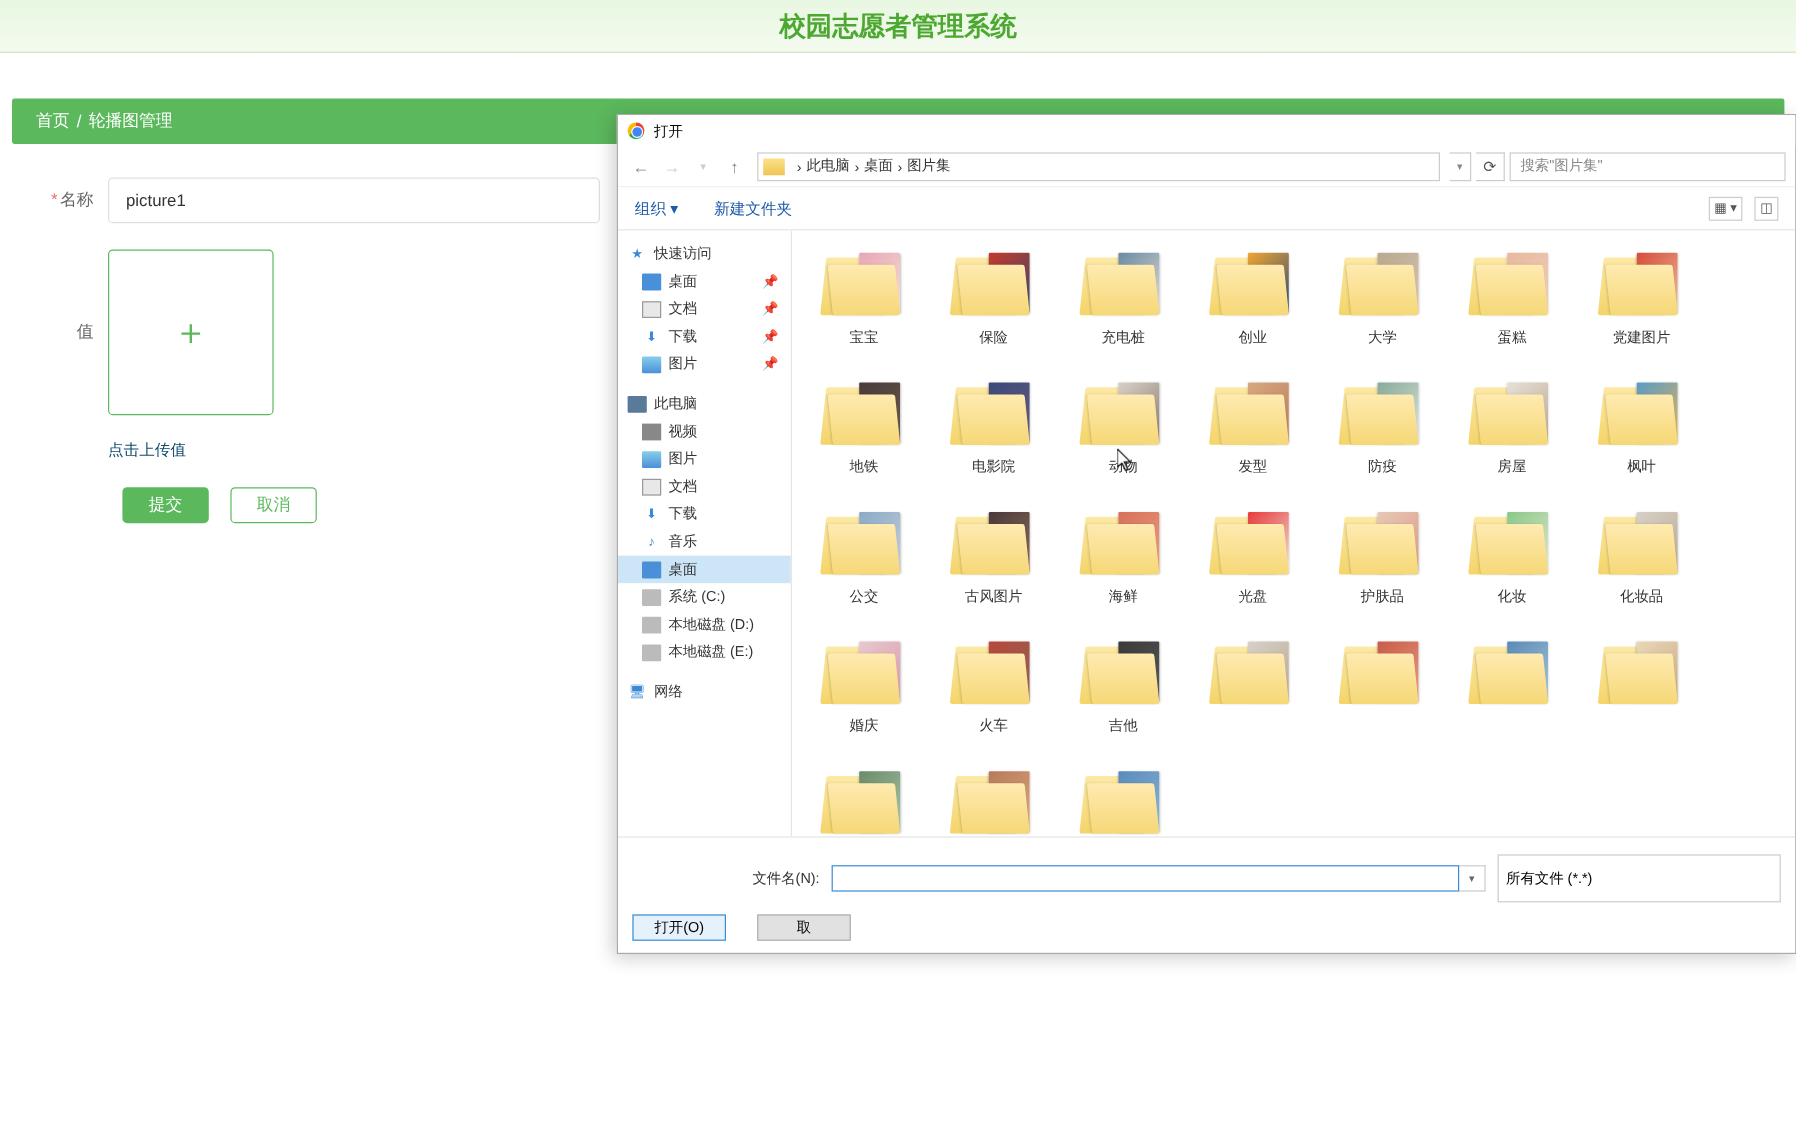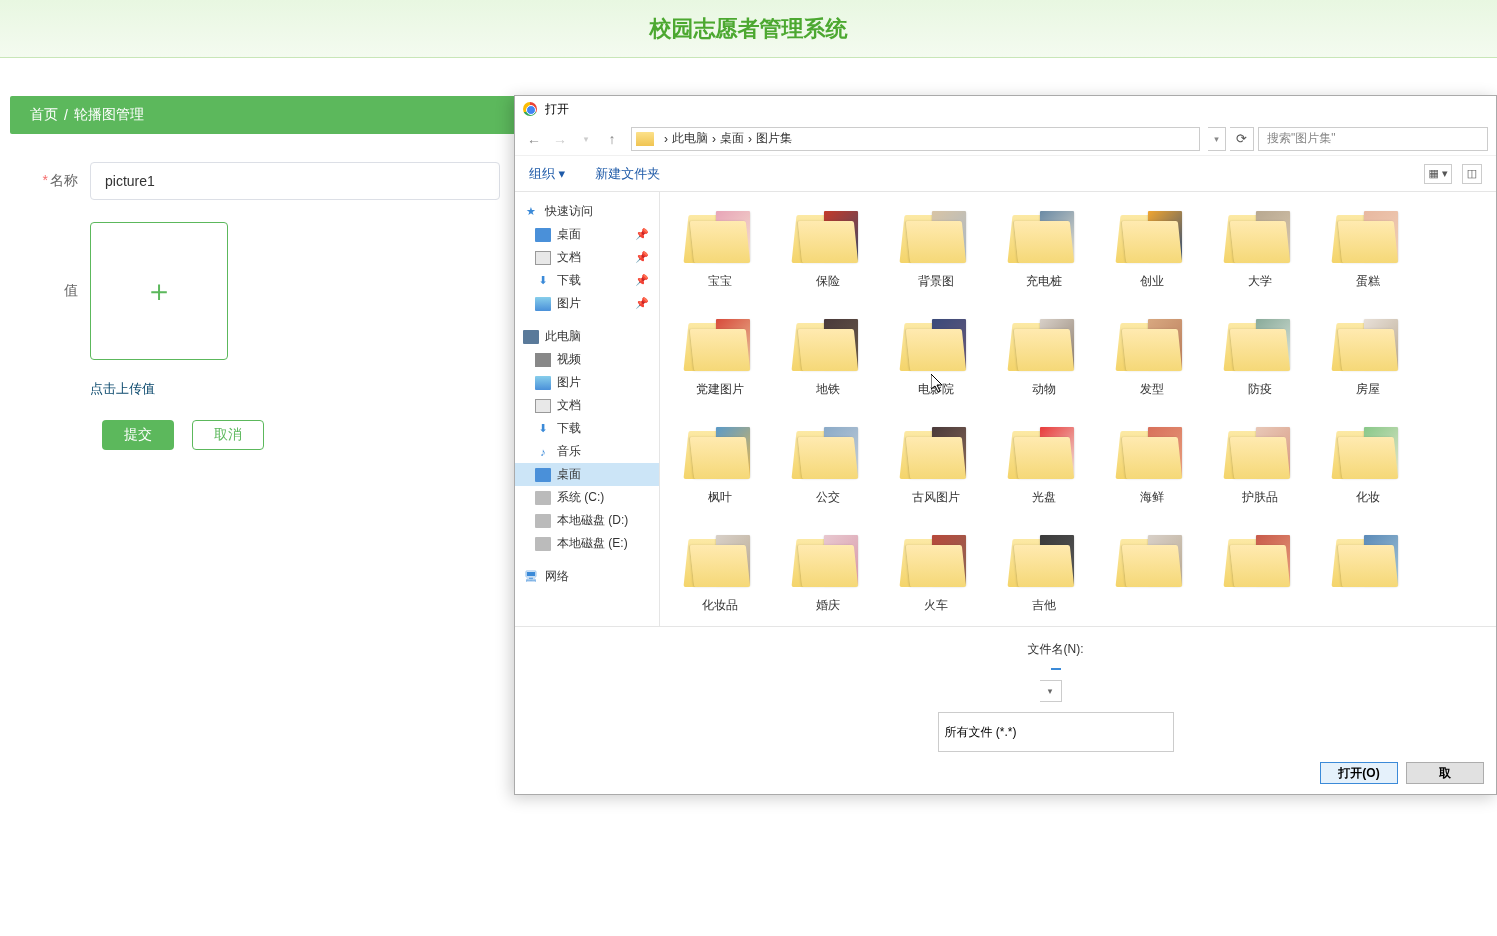--- a/index.html
+++ b/index.html
@@ -9,21 +9,21 @@
       background: #fff;
       position: relative;
       width: 1497px;
       height: 936px;
       overflow: hidden;
     }
     
     
     .top-banner {
       background: linear-gradient(to bottom, #e8f7e1 0%, #f4fbf0 100%);
-      height: 58px;
+      height: 44px;
       display: flex;
       align-items: center;
       justify-content: center;
       border-bottom: 1px solid #c8e6b8;
     }
     .top-banner h1 {
       color: #4ca830;
       font-size: 22px;
       font-weight: bold;
     }
@@ -310,41 +310,40 @@
     .fd-footer {
       border-top: 1px solid #e5e5e5;
       padding: 14px 12px 10px 12px;
     }
     .fn-row {
       display: flex;
       align-items: center;
       gap: 10px;
       margin-bottom: 10px;
       padding-left: 100px;
-      flex-direction: column;
     }
     .fn-label { font-size: 12px; color: #333; }
     .fn-input {
       flex: 1; height: 22px; border: 1px solid #3b8ad8;
       padding: 0 4px; font-size: 12px;
       position: relative;
     }
     .fn-dropdown {
       width: 22px; height: 22px; border: 1px solid #ccc;
       display: flex; align-items: center; justify-content: center;
       color: #666; font-size: 9px; border-left: none;
       margin-left: -10px;
     }
     .ft-select {
       width: 236px; height: 40px; border: 1px solid #ccc;
       padding: 0 6px; font-size: 12px; display: flex;
       align-items: center; justify-content: space-between;
     }
     .btn-row2 {
-      display: flex; justify-content: flex-end; gap: 8px; font-weight: bold;
+      display: flex; gap: 26px;
     }
     .win-btn {
       width: 78px; height: 22px;
       border: 1px solid #adadad;
       background: #e1e1e1;
       font-size: 12px;
       display: flex; align-items: center; justify-content: center;
       cursor: pointer;
     }
     .win-btn.primary {
@@ -527,28 +526,20 @@
     <div class="folder-thumb">
       <div class="folder-back"></div>
       <div class="folder-preview" style="background:linear-gradient(135deg, #c43a2a, #3a4a6a)"></div>
       <div class="folder-front"></div>
     </div>
     <div class="folder-label">保险</div>
   </div>
         <div class="folder-item">
     <div class="folder-thumb">
       <div class="folder-back"></div>
-      <div class="folder-preview" style="background:linear-gradient(135deg, #d8c4a5, #a8b8c8)"></div>
-      <div class="folder-front"></div>
-    </div>
-    <div class="folder-label">背景图</div>
-  </div>
-        <div class="folder-item">
-    <div class="folder-thumb">
-      <div class="folder-back"></div>
       <div class="folder-preview" style="background:linear-gradient(135deg, #6a8aa5, #e8e0d0)"></div>
       <div class="folder-front"></div>
     </div>
     <div class="folder-label">充电桩</div>
   </div>
         <div class="folder-item">
     <div class="folder-thumb">
       <div class="folder-back"></div>
       <div class="folder-preview" style="background:linear-gradient(135deg, #f0a530, #2a4a7a)"></div>
       <div class="folder-front"></div>
@@ -647,32 +638,32 @@
     <div class="folder-thumb">
       <div class="folder-back"></div>
       <div class="folder-preview" style="background:linear-gradient(135deg, #4a3a3a, #8a6a5a)"></div>
       <div class="folder-front"></div>
     </div>
     <div class="folder-label">古风图片</div>
   </div>
         <div class="folder-item">
     <div class="folder-thumb">
       <div class="folder-back"></div>
+      <div class="folder-preview" style="background:linear-gradient(135deg, #d8705a, #e8a080)"></div>
+      <div class="folder-front"></div>
+    </div>
+    <div class="folder-label">海鲜</div>
+  </div>
+        <div class="folder-item">
+    <div class="folder-thumb">
+      <div class="folder-back"></div>
       <div class="folder-preview" style="background:linear-gradient(135deg, #e83a3a, #f0e8e0)"></div>
       <div class="folder-front"></div>
     </div>
     <div class="folder-label">光盘</div>
-  </div>
-        <div class="folder-item">
-    <div class="folder-thumb">
-      <div class="folder-back"></div>
-      <div class="folder-preview" style="background:linear-gradient(135deg, #d8705a, #e8a080)"></div>
-      <div class="folder-front"></div>
-    </div>
-    <div class="folder-label">海鲜</div>
   </div>
         <div class="folder-item">
     <div class="folder-thumb">
       <div class="folder-back"></div>
       <div class="folder-preview" style="background:linear-gradient(135deg, #e8c8b8, #d89880)"></div>
       <div class="folder-front"></div>
     </div>
     <div class="folder-label">护肤品</div>
   </div>
         <div class="folder-item">

